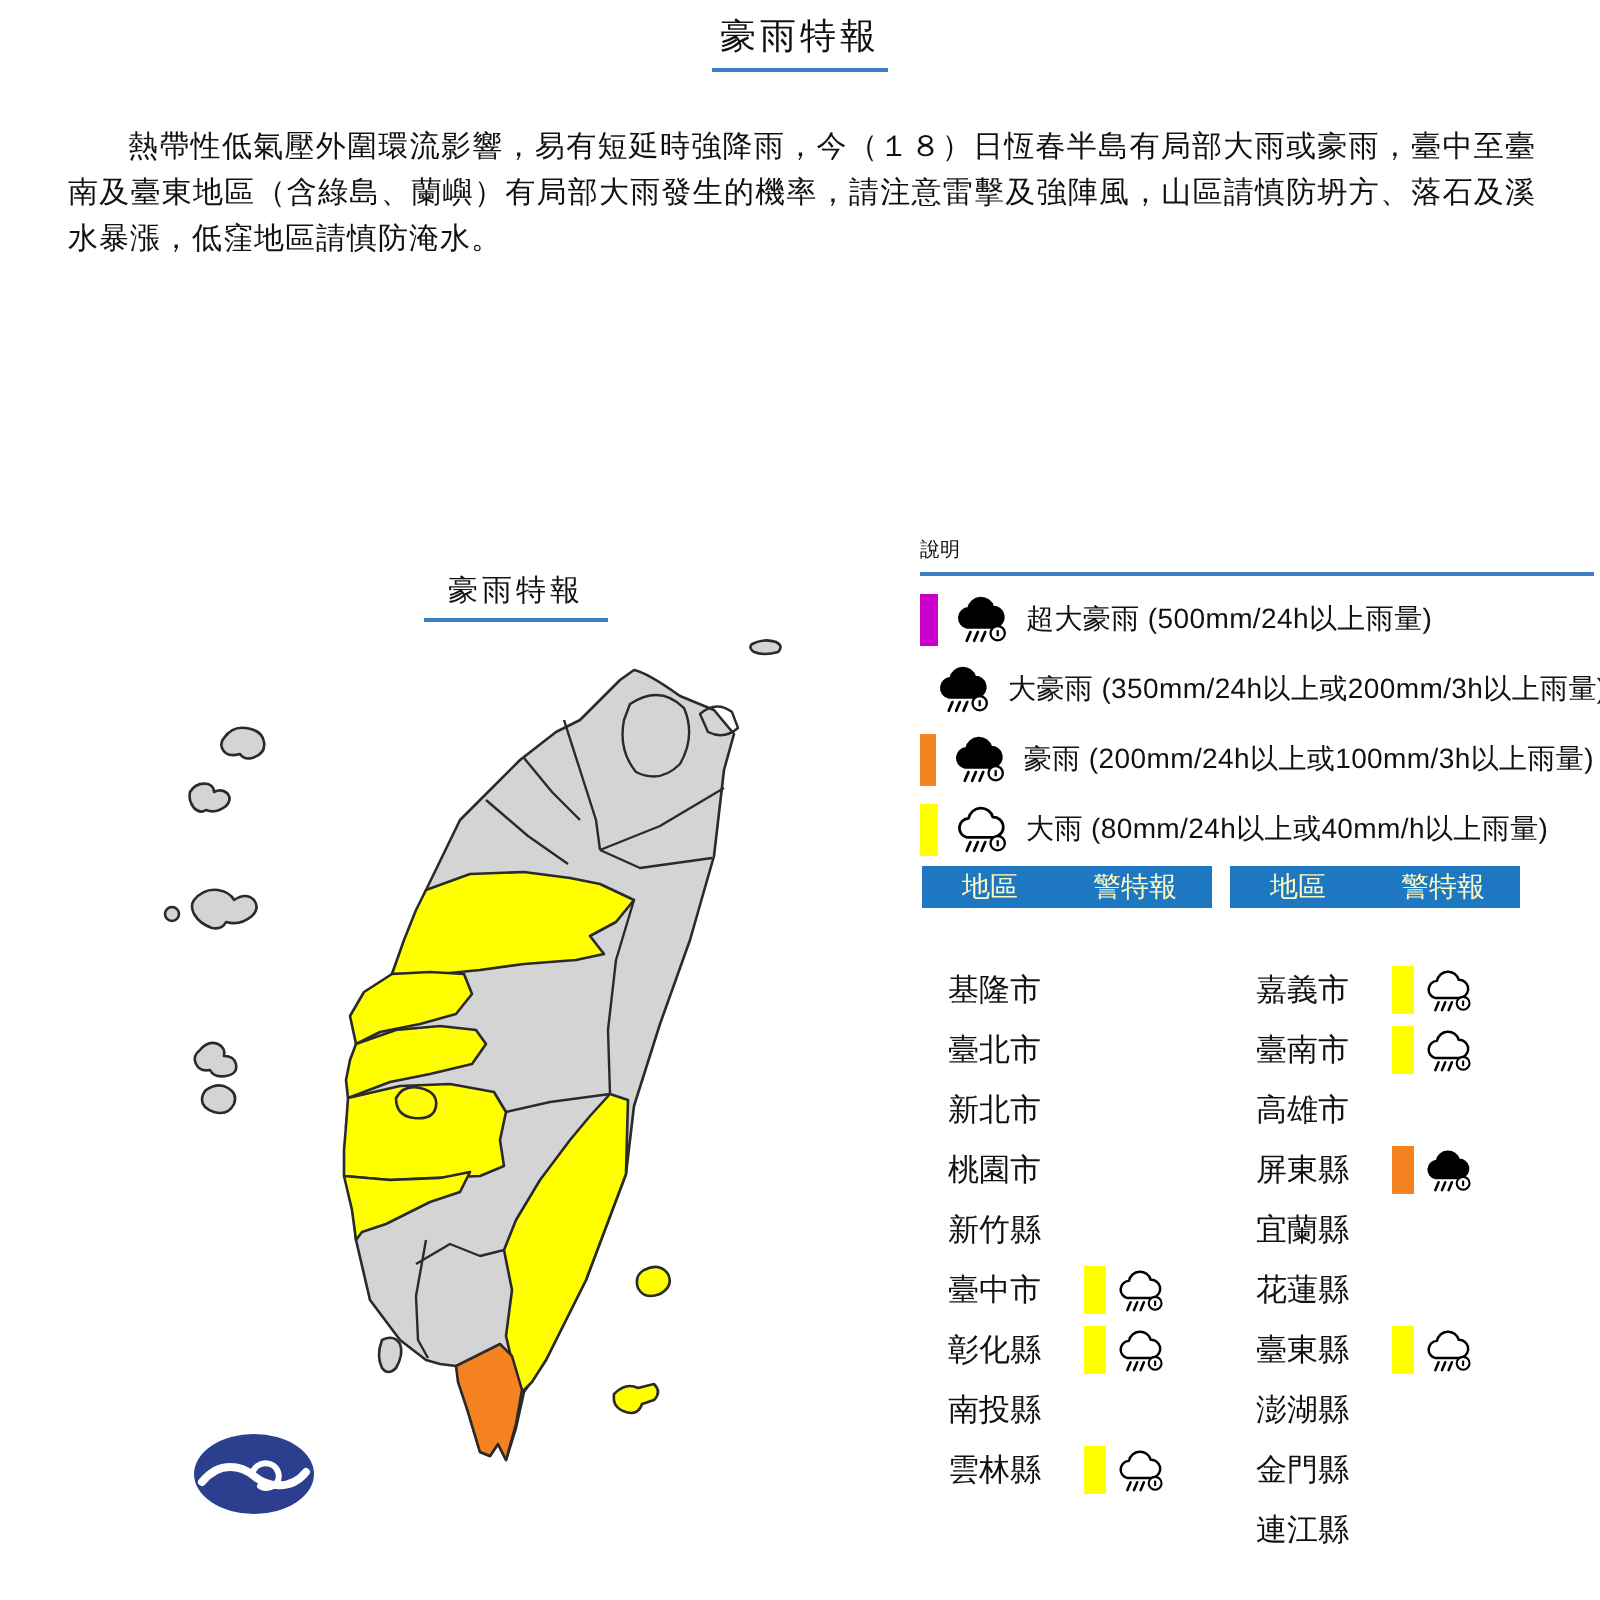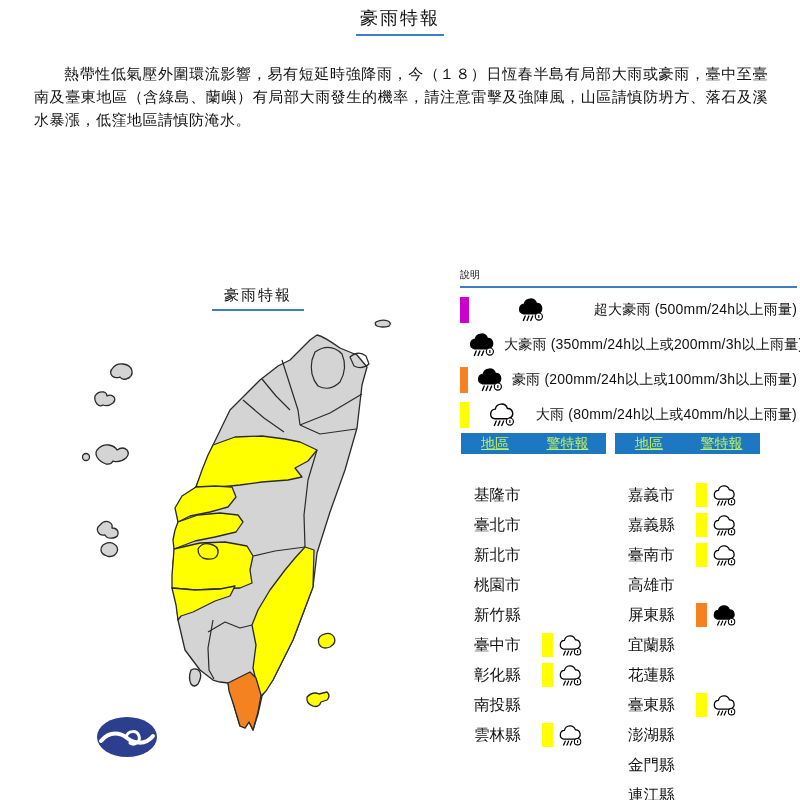--- a/index.html
+++ b/index.html
@@ -29,31 +29,31 @@
 
   .county{stroke:var(--map-line);stroke-width:1.3;stroke-linejoin:round;}
   .c-gray{fill:var(--map-gray);}
   .c-yellow{fill:#ffff00;}
   .c-orange{fill:#f58220;}
   .bline{fill:none;stroke:var(--map-line);stroke-width:1.2;stroke-linejoin:round;}
 
   #legend{left:460px;top:268px;width:337px;}
   #legend-title{font-size:10px;padding-bottom:4px;border-bottom:2px solid var(--accent-blue);}
   #legend-items{margin-top:4px;}
-  .legend-item{display:flex;align-items:center;height:35px;justify-content:space-between;}
+  .legend-item{display:flex;align-items:center;height:35px;}
   .swatch{display:inline-block;}
   .legend-item .swatch{width:9px;height:26px;margin-right:7px;}
   .legend-item .icon{margin-right:7px;display:flex;align-items:center;}
   .legend-item .lbl{font-size:14px;letter-spacing:.2px;white-space:nowrap;}
 
   .wtable{position:absolute;top:433px;width:145px;}
   #table-left{left:461px;}
   #table-right{left:615px;}
-  .thead{display:flex;background:var(--hdr-blue);color:#bef264;height:21px;
-    align-items:center;font-size:14px;text-decoration:underline;}
+  .thead{display:flex;background:var(--hdr-blue);color:#fef9c3;height:21px;
+    align-items:center;font-size:14px;}
   .thead .h1{width:68px;text-align:center;}
   .thead .h2{flex:1;text-align:center;}
   .tbody{margin-top:26px;}
   .trow{display:flex;align-items:center;height:30px;padding-left:13px;font-size:15.5px;}
   .trow .region{width:68px;}
   .trow .warn{display:flex;align-items:center;}
   .trow .swatch{width:11px;height:24px;margin-right:4px;}
 </style>
 </head>
 <body>
@@ -249,32 +249,20 @@
             <span class="swatch" style="background:#ffff00"></span>
             <svg width="27" viewBox="0 0 26 22" xmlns="http://www.w3.org/2000/svg">
               <path d="M6.5,14.5 a4.2,4.2 0 0 1 0.7,-8.3 a5.4,5.4 0 0 1 10.5,-0.5 a4.3,4.3 0 0 1 1.8,8.3 L19.2,14.5 Z" fill="#fff" stroke="#000" stroke-width="1.2" stroke-linejoin="round"></path>
               <path d="M8,16.5 l-1.6,3.8 M11.2,16.5 l-1.6,3.8 M14.4,16.5 l-1.6,3.8" stroke="#000" stroke-width="1.2" stroke-linecap="round"></path>
               <circle cx="19.8" cy="17" r="3.1" fill="#fff" stroke="#000" stroke-width="1"></circle>
               <path d="M19.8,15.7 v2.6" stroke="#000" stroke-width="1"></path>
             </svg>
           </span>
         </div>
         <div class="trow">
-          <span class="region">嘉義縣</span>
-          <span class="warn">
-            <span class="swatch" style="background:#ffff00"></span>
-            <svg width="27" viewBox="0 0 26 22" xmlns="http://www.w3.org/2000/svg">
-              <path d="M6.5,14.5 a4.2,4.2 0 0 1 0.7,-8.3 a5.4,5.4 0 0 1 10.5,-0.5 a4.3,4.3 0 0 1 1.8,8.3 L19.2,14.5 Z" fill="#fff" stroke="#000" stroke-width="1.2" stroke-linejoin="round"></path>
-              <path d="M8,16.5 l-1.6,3.8 M11.2,16.5 l-1.6,3.8 M14.4,16.5 l-1.6,3.8" stroke="#000" stroke-width="1.2" stroke-linecap="round"></path>
-              <circle cx="19.8" cy="17" r="3.1" fill="#fff" stroke="#000" stroke-width="1"></circle>
-              <path d="M19.8,15.7 v2.6" stroke="#000" stroke-width="1"></path>
-            </svg>
-          </span>
-        </div>
-        <div class="trow">
           <span class="region">臺南市</span>
           <span class="warn">
             <span class="swatch" style="background:#ffff00"></span>
             <svg width="27" viewBox="0 0 26 22" xmlns="http://www.w3.org/2000/svg">
               <path d="M6.5,14.5 a4.2,4.2 0 0 1 0.7,-8.3 a5.4,5.4 0 0 1 10.5,-0.5 a4.3,4.3 0 0 1 1.8,8.3 L19.2,14.5 Z" fill="#fff" stroke="#000" stroke-width="1.2" stroke-linejoin="round"></path>
               <path d="M8,16.5 l-1.6,3.8 M11.2,16.5 l-1.6,3.8 M14.4,16.5 l-1.6,3.8" stroke="#000" stroke-width="1.2" stroke-linecap="round"></path>
               <circle cx="19.8" cy="17" r="3.1" fill="#fff" stroke="#000" stroke-width="1"></circle>
               <path d="M19.8,15.7 v2.6" stroke="#000" stroke-width="1"></path>
             </svg>
           </span>

